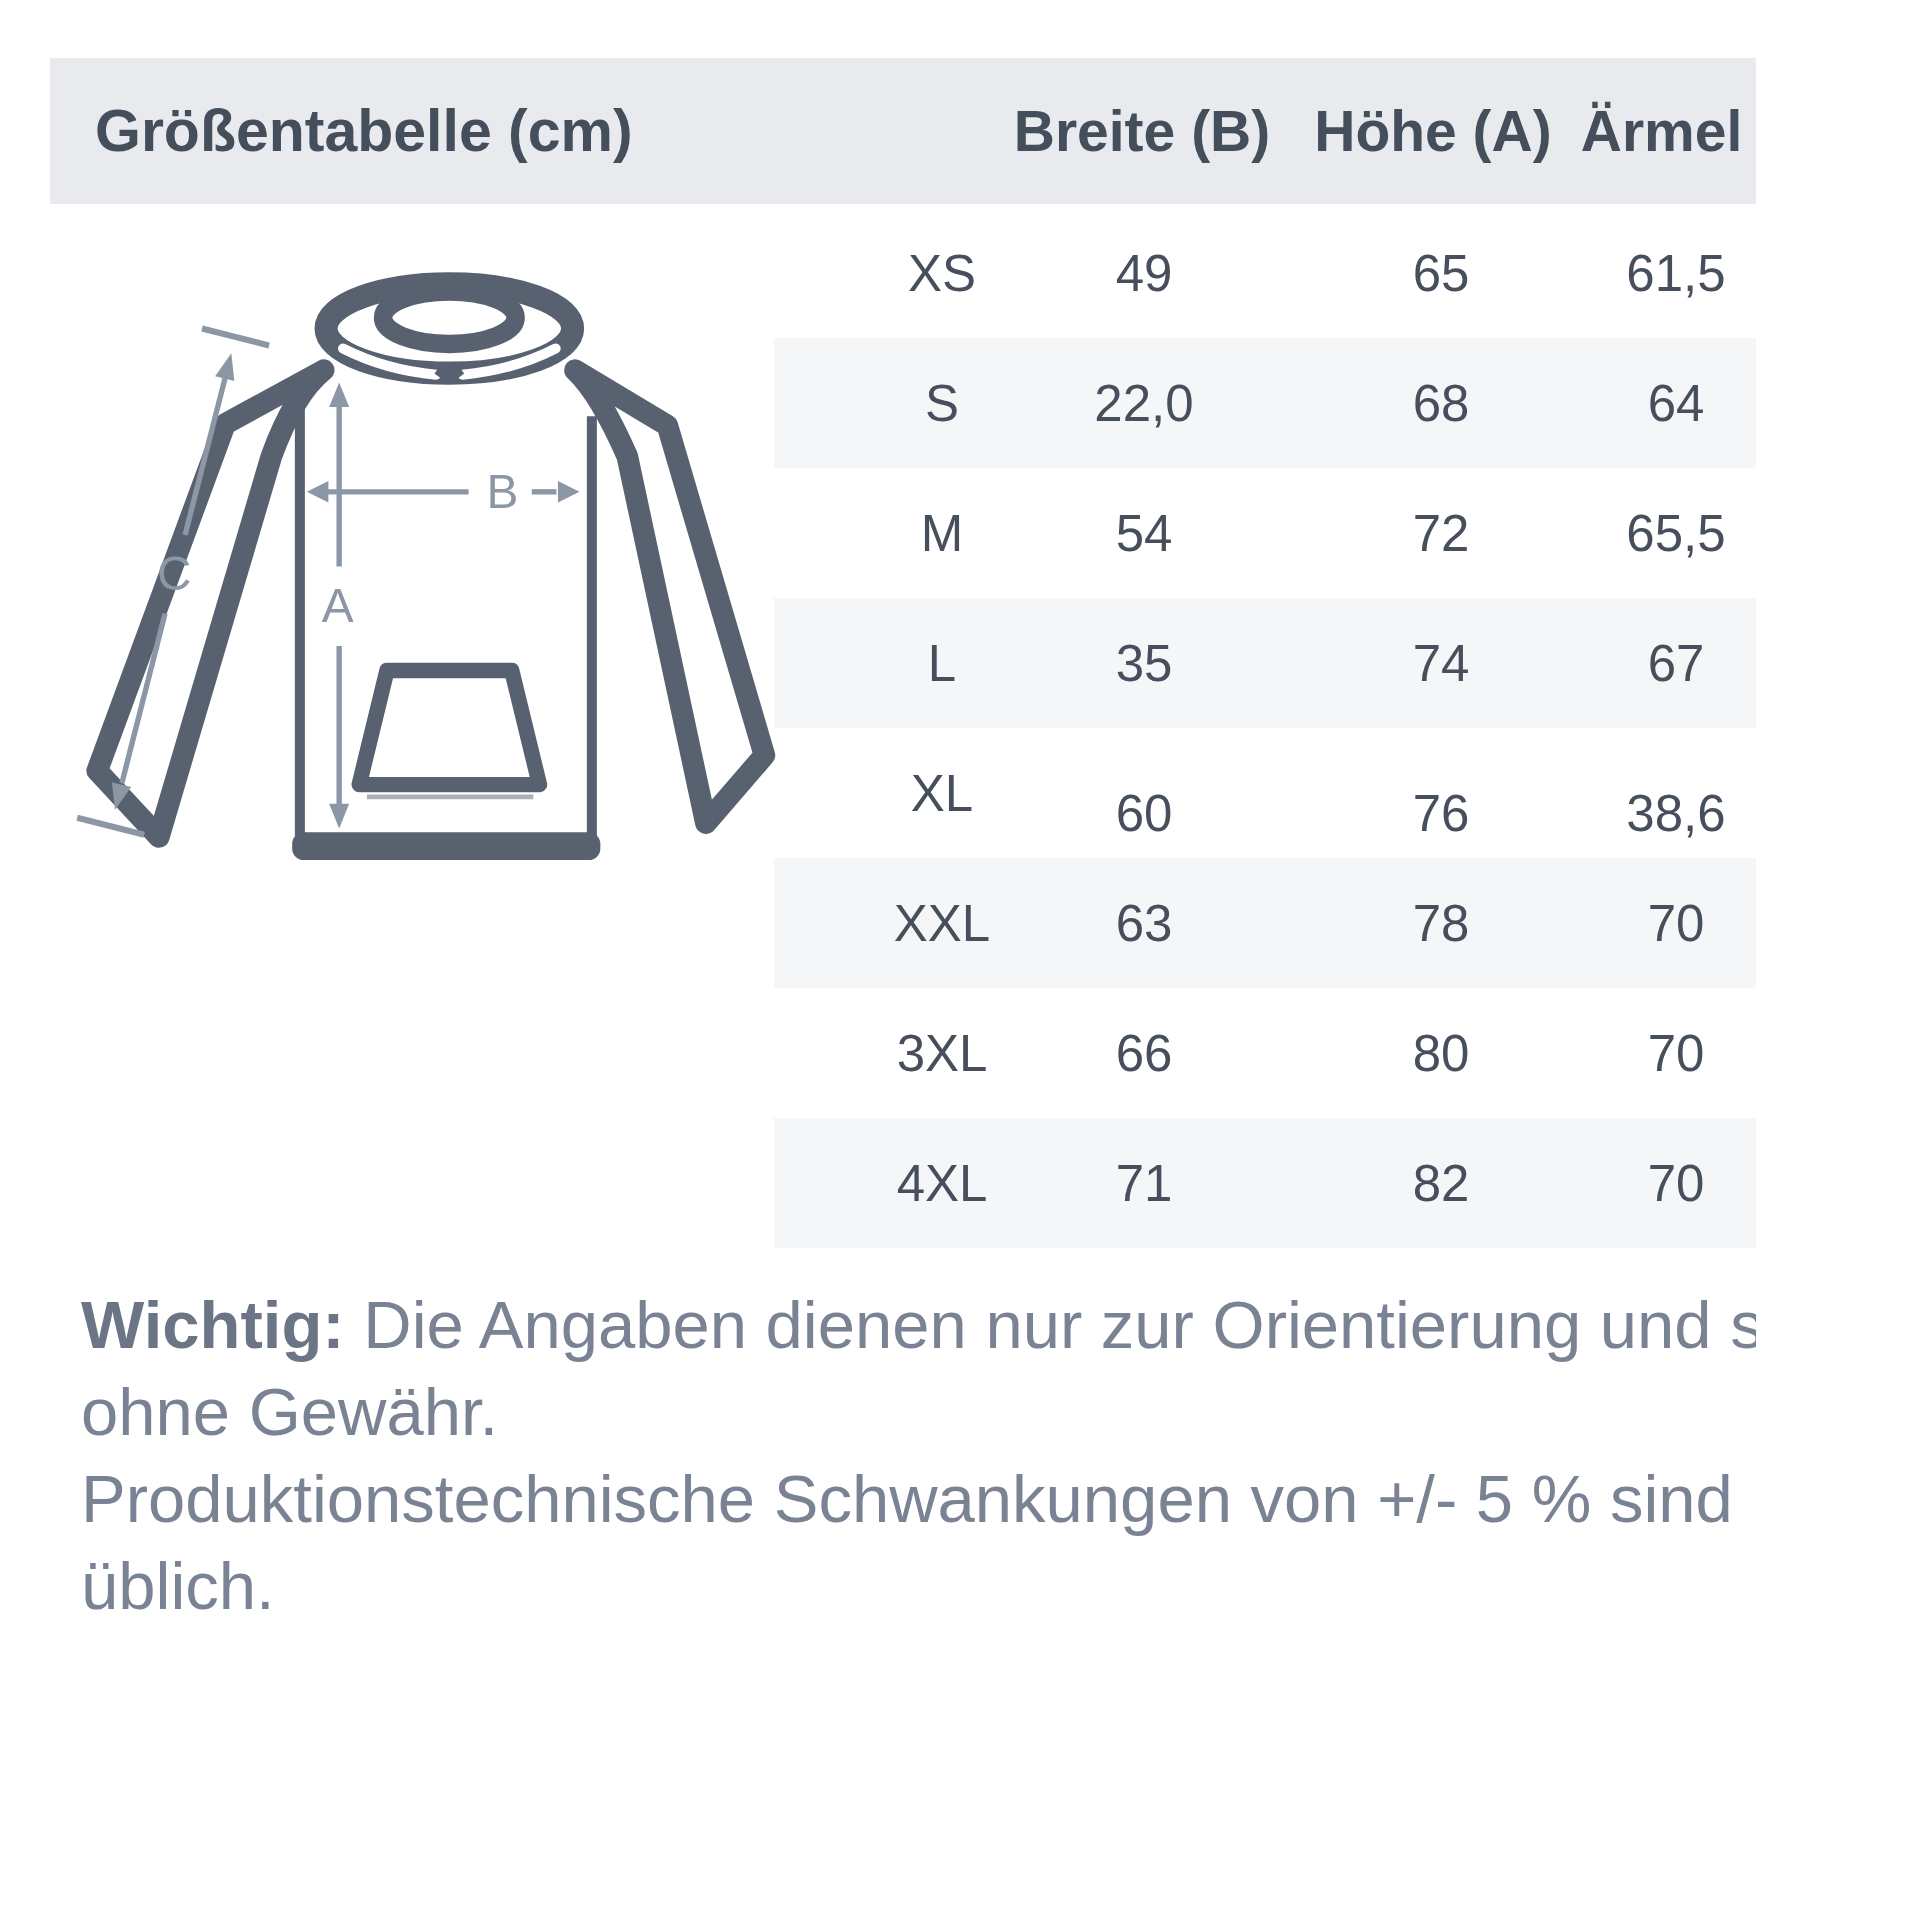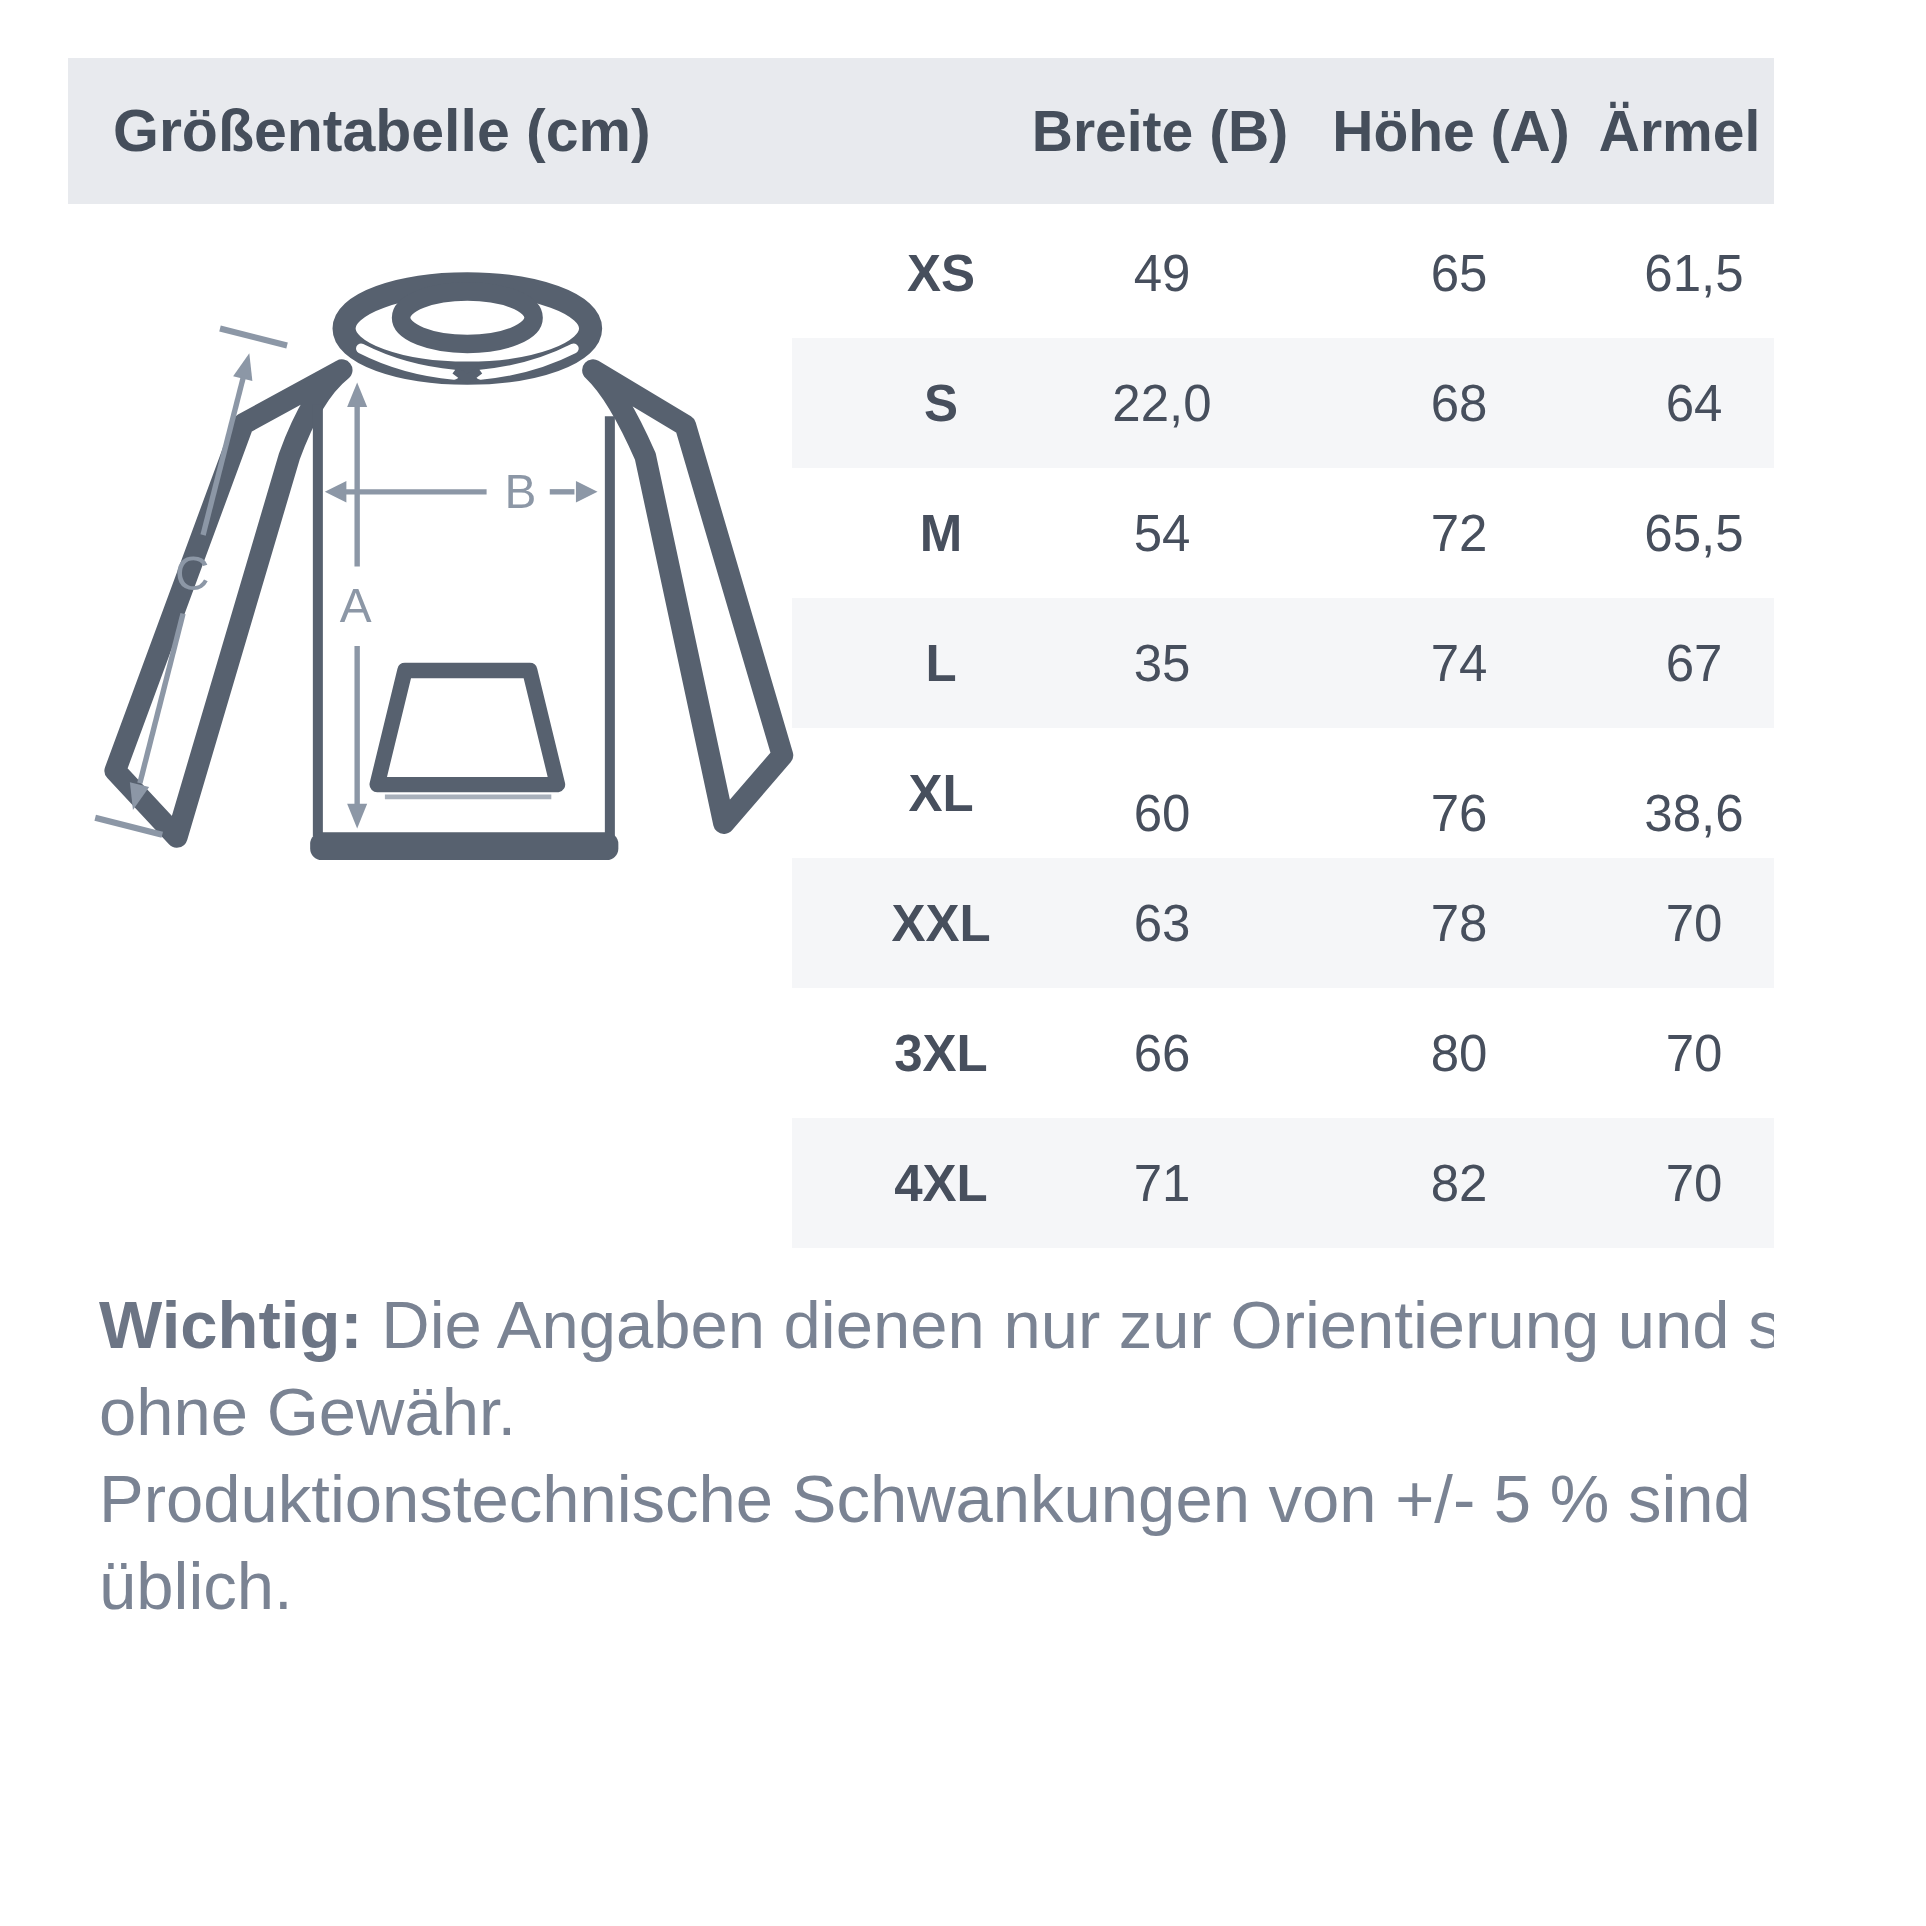--- a/index.html
+++ b/index.html
@@ -3,37 +3,37 @@
 <meta charset="utf-8">
 <style>
   :root{
     --header_bg:#E8EAEE; --row_alt:#F5F6F8; --heading_text:#454E5B;
     --cell_text:#474F5D; --garment:#57616F; --arrow:#8C97A6;
     --note_text:#7A8393; --note_bold:#6C7585;
   }
   *{margin:0;padding:0;box-sizing:border-box;}
   html,body{width:1926px;height:1926px;background:#ffffff;
     font-family:"Liberation Sans", sans-serif;}
-  .stage{position:relative;width:1756px;height:1926px;overflow:hidden;background:#fff;margin-left:18px;}
+  .stage{position:relative;width:1756px;height:1926px;overflow:hidden;background:#fff;}
 
   
   .hdr{position:absolute;left:50px;top:58px;width:1832px;height:146px;background:var(--header_bg);}
   .hdr .title{position:absolute;left:45px;top:50%;transform:translateY(-50%);
     font-size:59px;font-weight:bold;color:var(--heading_text);white-space:nowrap;}
   .hdr .col{position:absolute;top:50%;transform:translate(-50%,-50%);
     font-size:57px;font-weight:bold;color:var(--heading_text);white-space:nowrap;}
   .hdr .col.b{left:1092px;} .hdr .col.h{left:1383px;} .hdr .col.c{left:1659px;text-align:right;}
 
   
   .tbl{position:absolute;left:774px;top:208px;width:1108px;}
   .row{position:relative;height:130px;}
   .row:nth-child(even){background:var(--row_alt);}
   .cell{position:absolute;top:50%;transform:translate(-50%,-50%);
     font-size:51px;color:var(--cell_text);white-space:nowrap;}
-  .c-size{left:149px;font-weight:bold;} .c-b{left:370px;text-align:right;} .c-h{left:667px;} .c-c{left:902px;}
+  .c-size{left:168px;} .c-b{left:370px;text-align:right;} .c-h{left:667px;} .c-c{left:902px;}
   .offset-nums .cell.num{top:calc(50% + 20px);}
 
   
   .diagram{position:absolute;left:23px;top:216px;width:771px;height:678px;}
   .diagram svg{width:100%;height:100%;display:block;}
 
   
   .note{position:absolute;left:81px;top:1281px;width:1795px;
     font-size:67px;line-height:87px;color:var(--note_text);}
   .note b{color:var(--note_bold);font-weight:bold;}

